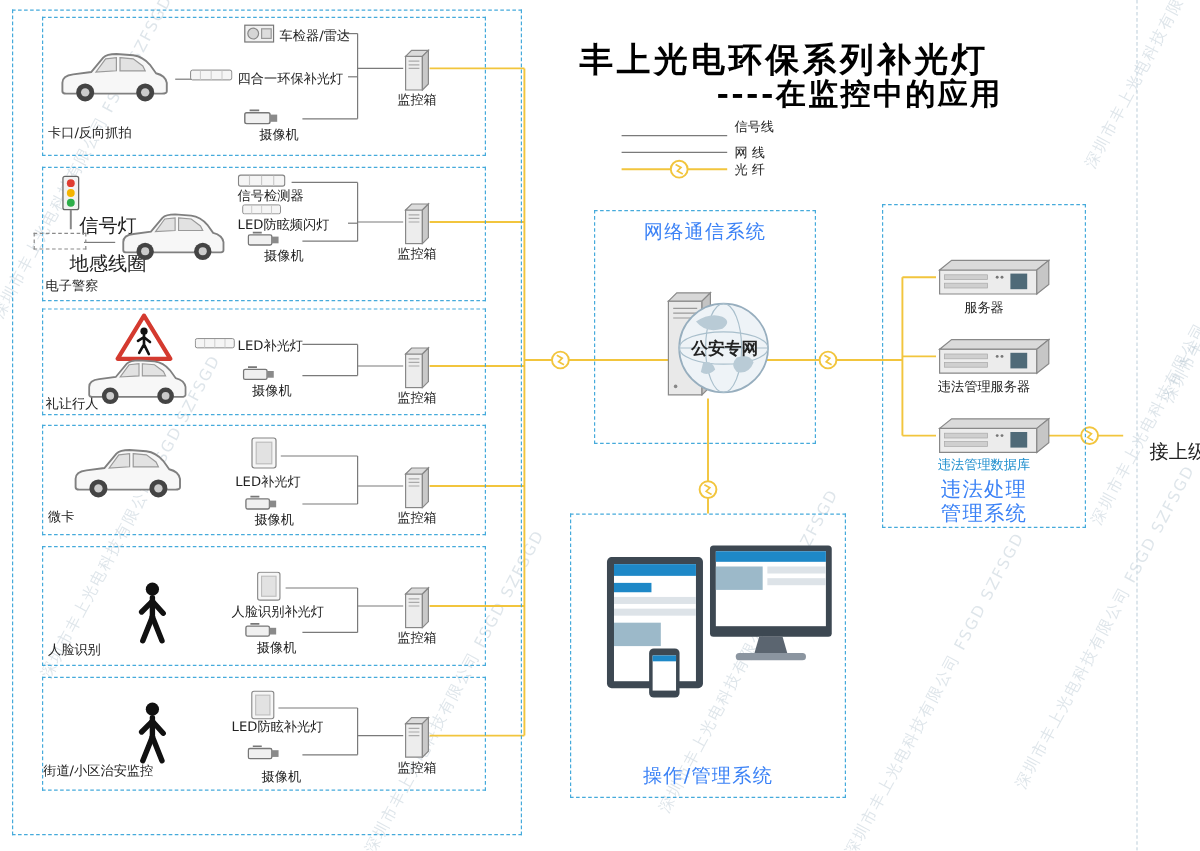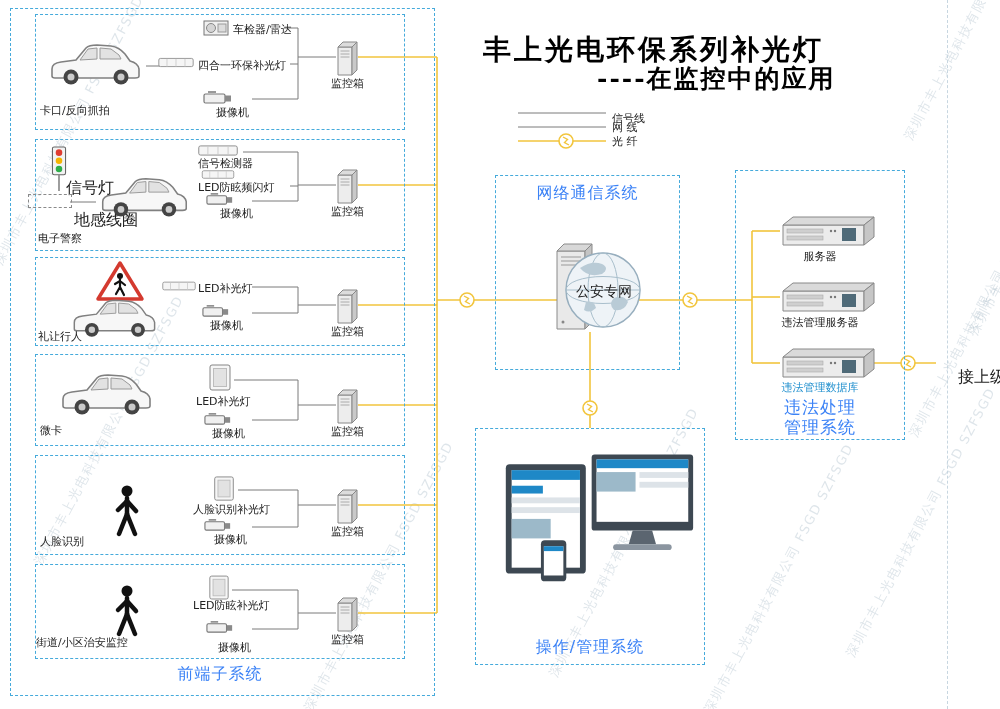--- a/index.html
+++ b/index.html
@@ -183,26 +183,25 @@
     <use href="#sym-node" transform="translate(467,300)"></use>
     <use href="#sym-node" transform="translate(690,300)"></use>
     <use href="#sym-node" transform="translate(908,363)"></use>
     <use href="#sym-node" transform="translate(590,408)"></use>
     <use href="#sym-node" transform="translate(566,141)"></use>
   </svg>
 
   <div class="title-line" style="left:597px;top:62px;font-size:25px;letter-spacing:2px">----在监控中的应用</div>
   <div class="title-line" style="left:483px;top:31px;font-size:28px;letter-spacing:3px">丰上光电环保系列补光灯</div>
 
-  <div class="lbl" style="left:612px;top:112px">信号线</div>
+  <div class="lbl" style="left:612px;top:99px">信号线</div>
   <div class="lbl" style="left:612px;top:121px">网  线</div>
   <div class="lbl" style="left:612px;top:135px">光  纤</div>
 
   <div class="dashed" style="left:10px;top:8px;width:425px;height:688px"></div>
-  <div class="sys-label" style="left:150px;top:664px;width:140px">前端子系统</div>
 
   <div class="dashed" style="left:35px;top:14px;width:370px;height:116px"></div>
   <svg class="abs" style="left:45px;top:36px;width:100px;height:52px">
       <use href="#sym-car"></use>
     </svg>
   <div class="lbl" style="left:40px;top:104px">卡口/反向抓拍</div>
   <svg class="abs" style="left:203px;top:20px;width:26px;height:16px">
       <use href="#sym-detector"></use>
     </svg>
   <div class="lbl" style="left:233px;top:23px">车检器/雷达</div>
@@ -218,21 +217,21 @@
       <use href="#sym-cabinet"></use>
     </svg>
   <div class="lbl" style="left:331px;top:77px">监控箱</div>
 
   <div class="dashed" style="left:35px;top:139px;width:370px;height:112px"></div>
   <svg class="abs" style="left:50px;top:142px;width:18px;height:54px">
       <use href="#sym-trafficlight"></use>
     </svg>
   <div class="lbl lbl-sm" style="left:24px;top:178px">信号灯</div>
   <div class="coil" style="left:28px;top:194px;width:44px;height:14px"></div>
-  <div class="lbl lbl-sm" style="left:32px;top:210px">地感线圈</div>
+  <div class="lbl lbl-sm" style="left:16px;top:210px">地感线圈</div>
   <svg class="abs" style="left:96px;top:170px;width:96px;height:50px">
       <use href="#sym-car"></use>
     </svg>
   <svg class="abs" style="left:195px;top:145px;width:46px;height:11px">
       <use href="#sym-bar"></use>
     </svg>
   <div class="lbl" style="left:198px;top:157px">信号检测器</div>
   <svg class="abs" style="left:196px;top:170px;width:44px;height:9px">
       <use href="#sym-bar"></use>
     </svg>
@@ -329,21 +328,21 @@
     </svg>
   <svg class="abs" style="left:562px;top:250px;width:82px;height:80px" viewBox="0 0 82 80">
     <circle cx="41" cy="40" r="37" fill="#eef3f7" stroke="#97aebe" stroke-width="1.5"></circle>
     <ellipse cx="41" cy="40" rx="37" ry="13.5" fill="none" stroke="#a9bfcc"></ellipse>
     <ellipse cx="41" cy="40" rx="15" ry="37" fill="none" stroke="#a9bfcc"></ellipse>
     <line x1="4" y1="40" x2="78" y2="40" stroke="#a9bfcc"></line>
     <path d="M18 18 Q30 10 40 14 Q48 18 40 24 Q26 28 18 18 Z" fill="#b9cbd6"></path>
     <path d="M52 48 Q62 44 66 52 Q62 62 52 60 Q46 54 52 48 Z" fill="#b9cbd6"></path>
     <path d="M24 52 Q32 50 34 58 Q28 64 22 60 Z" fill="#b9cbd6"></path>
   </svg>
-  <div class="lbl" style="left:558px;top:283px;width:92px;text-align:center;font-size:14px;font-weight:normal">公安专网</div>
+  <div class="lbl" style="left:558px;top:283px;width:92px;text-align:center;font-size:14px;font-weight:bold">公安专网</div>
 
   <div class="dashed" style="left:475px;top:428px;width:230px;height:237px"></div>
   <svg class="abs" style="left:498px;top:446px;width:200px;height:138px" viewBox="0 0 205 140">
     <rect x="8" y="18" width="82" height="112" rx="4" fill="#3d4852"></rect>
     <rect x="14" y="24" width="70" height="100" fill="#fff"></rect>
     <rect x="14" y="24" width="70" height="10" fill="#1e88c7"></rect>
     <rect x="14" y="40" width="32" height="8" fill="#1e88c7"></rect>
     <rect x="14" y="52" width="70" height="6" fill="#dde3e8"></rect>
     <rect x="14" y="62" width="70" height="6" fill="#dde3e8"></rect>
     <rect x="14" y="74" width="40" height="20" fill="#9cb9c9"></rect>

